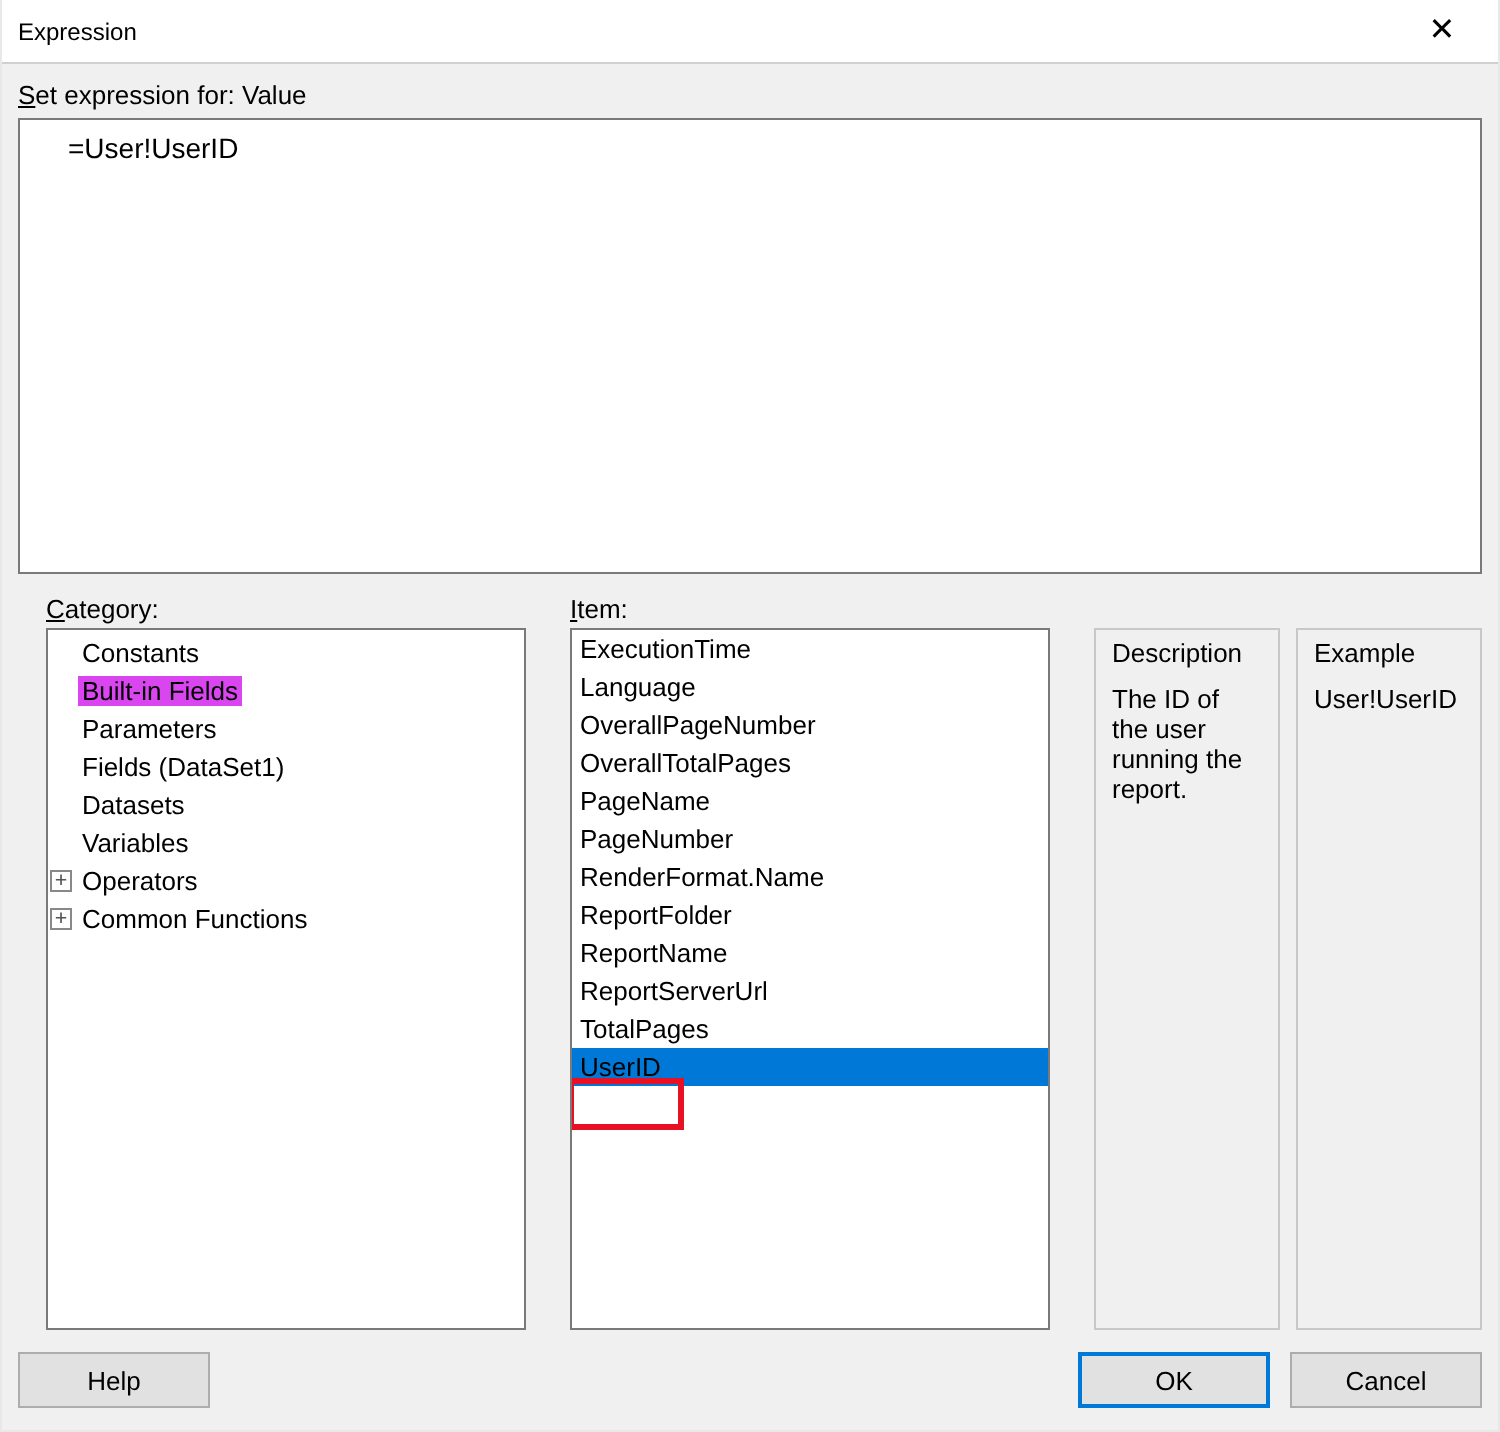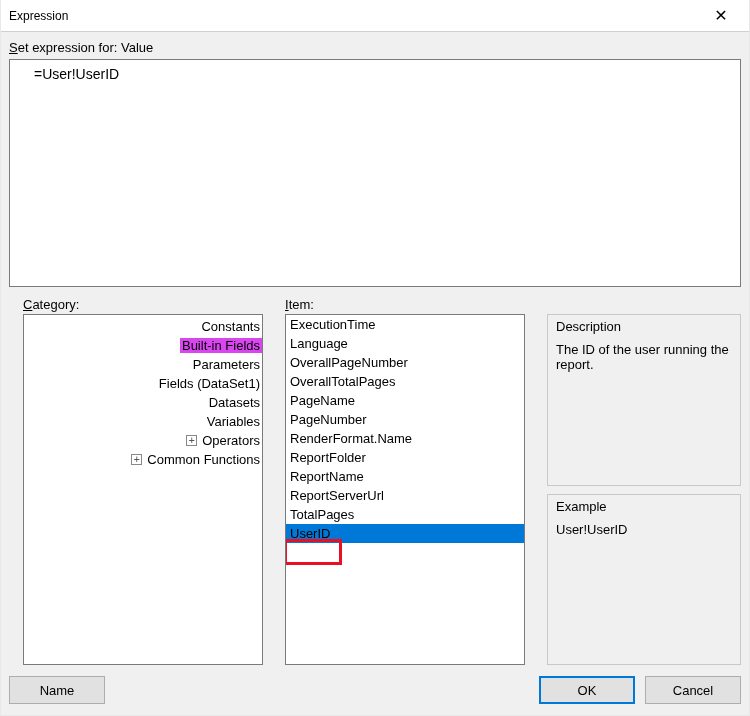--- a/index.html
+++ b/index.html
@@ -87,21 +87,20 @@
     font-size: 13px;
     min-height: 0;
   }
   .cat-list { padding: 2px 0 0 0; }
   .tree-row {
     display: flex;
     align-items: center;
     height: 19px;
     padding-left: 1px;
     white-space: nowrap;
-    justify-content: flex-end;
   }
   .tree-spacer { display: inline-block; width: 14px; }
   .tree-toggle {
     width: 11px; height: 11px;
     border: 1px solid #888;
     display: inline-flex;
     align-items: center; justify-content: center;
     font-size: 10px; line-height: 1;
     margin-right: 3px;
     color: #555;
@@ -120,21 +119,20 @@
     cursor: default;
   }
   .item-row.selected {
     background: #0078d7;
     color: #000000;
     text-decoration: underline;
   }
   .desc-stack {
     flex: 1;
     display: flex;
-    flex-direction: column;
     gap: 8px;
     min-height: 0;
   }
   .desc-box, .ex-box {
     border: 1px solid #c8c8c8;
     background: #f0f0f0;
     padding: 6px 8px;
     position: relative;
   }
   .desc-box { flex: 1; min-height: 140px; }
@@ -266,20 +264,20 @@
           <div class="ex-box">
             <span class="box-title">Example</span>
             <div class="box-body">User!UserID</div>
           </div>
         </div>
       </div>
 
     </div>
 
     <div class="footer">
-      <button class="btn">Name</button>
+      <button class="btn">Help</button>
       <div class="footer-spacer"></div>
       <button class="btn primary">OK</button>
       <button class="btn">Cancel</button>
     </div>
 
   </div>
 </div>
 
 </body></html>

